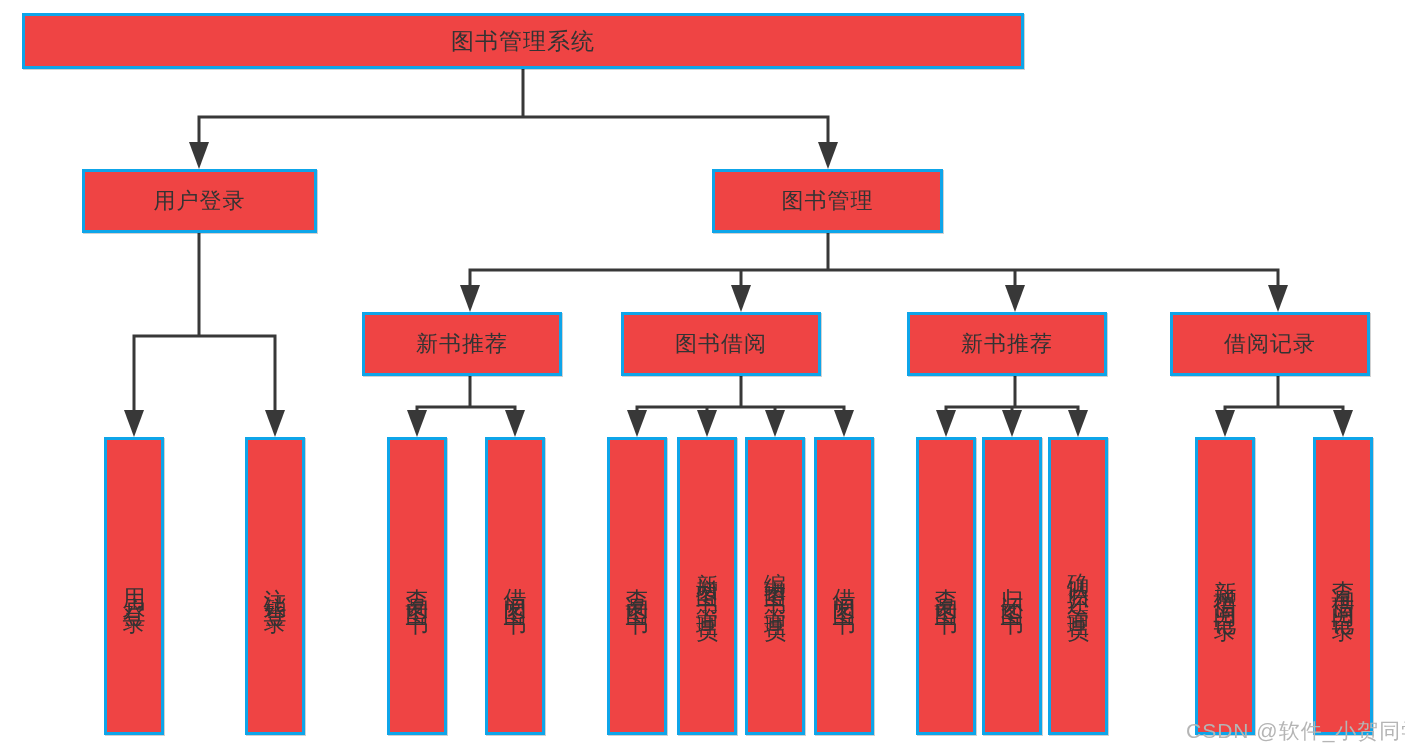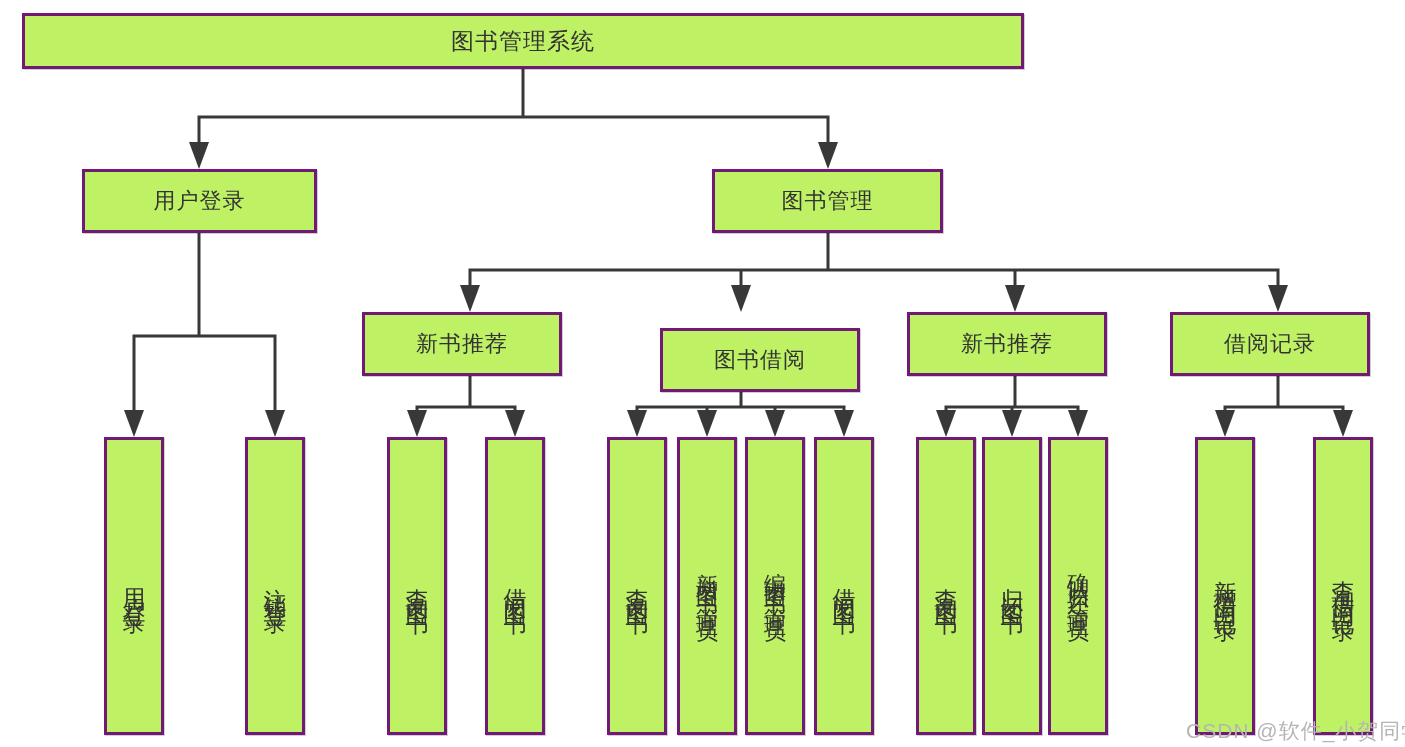--- a/index.html
+++ b/index.html
@@ -13,37 +13,37 @@
     color: #333333;
   }
   .wires {
     position: absolute;
     left: 0; top: 0;
     z-index: 1;
   }
   .box {
     position: absolute;
     box-sizing: border-box;
-    background: #bef264;
-    border: 3px solid #701a75;
+    background: #ef4444;
+    border: 3px solid #0ea5e9;
     display: flex;
     align-items: center;
     justify-content: center;
     z-index: 2;
     font-size: 22px;
     letter-spacing: 1px;
     color: #333333;
     box-shadow: 1px 1px 0 rgba(0,0,0,0.18);
   }
   .box.root  { left: 22px;  top: 13px;  width: 1002px; height: 56px; font-size: 23px; }
   .box.lv2a  { left: 82px;  top: 169px; width: 235px;  height: 64px; }
   .box.lv2b  { left: 712px; top: 169px; width: 231px;  height: 64px; }
   .box.lv3   { top: 312px;  width: 200px; height: 64px; }
   .box.lv3.p1 { left: 362px; }
-  .box.lv3.p2 { left: 660px; margin-top: 16px; }
+  .box.lv3.p2 { left: 621px; }
   .box.lv3.p3 { left: 907px; }
   .box.lv3.p4 { left: 1170px; }
   .box.leaf {
     top: 437px; width: 60px; height: 298px;
     writing-mode: vertical-rl;
     text-orientation: mixed;
     font-size: 23px;
     letter-spacing: 8px;
     line-height: 1;
   }

